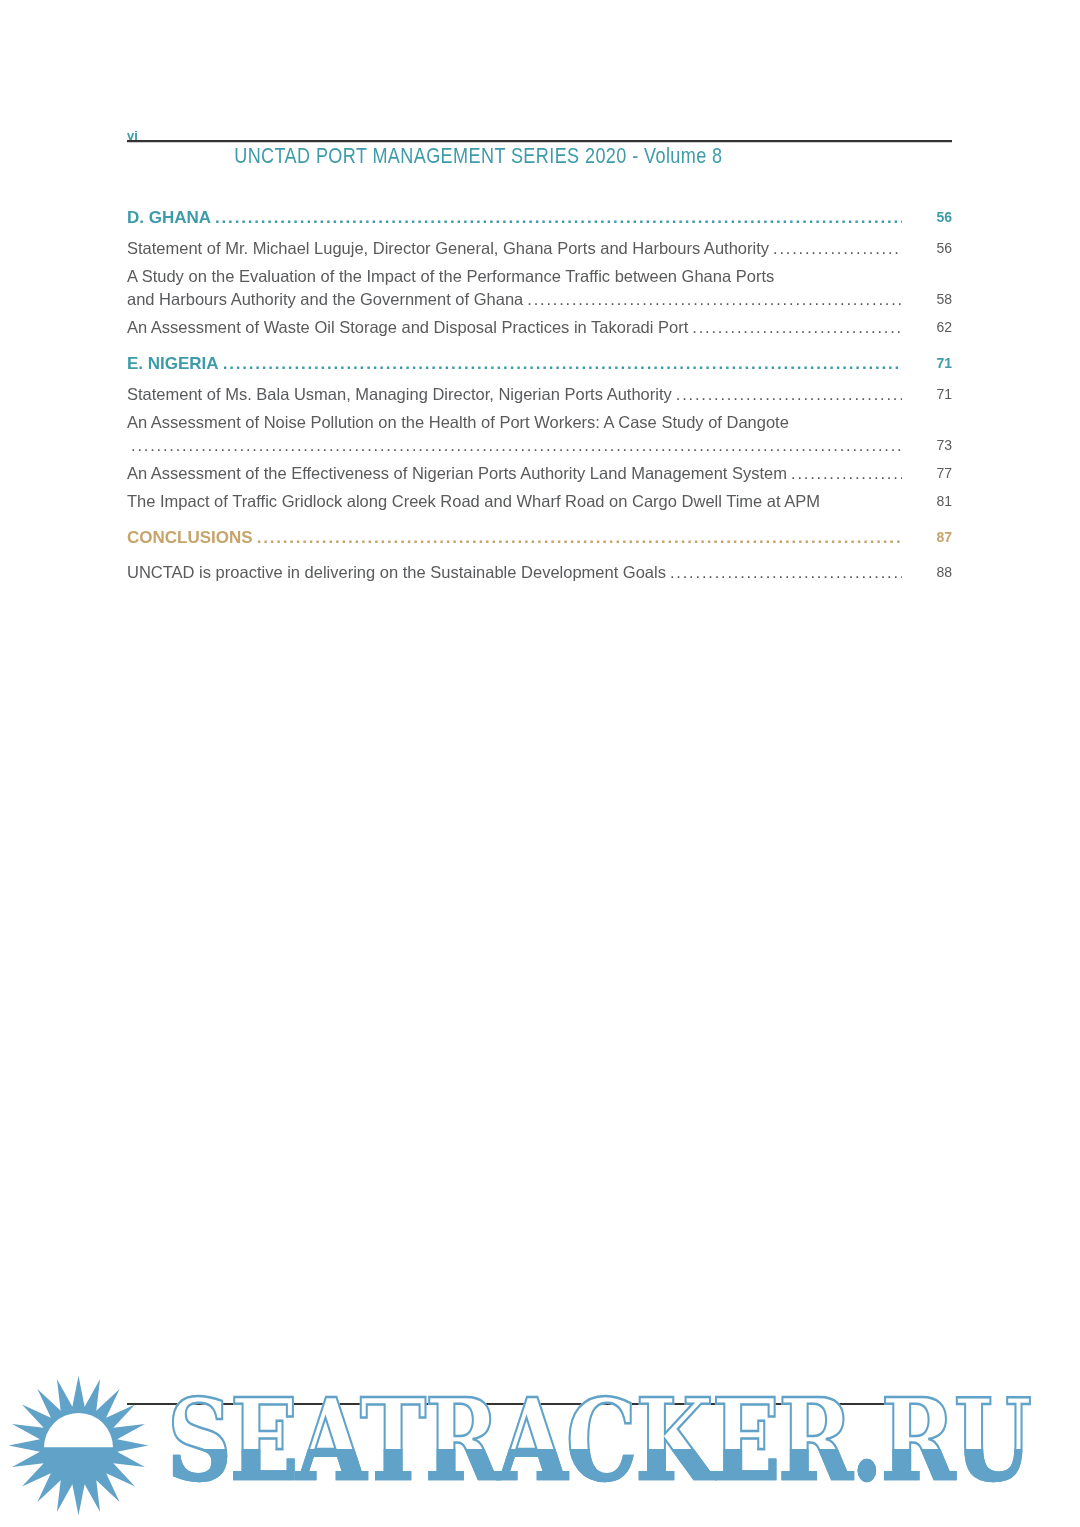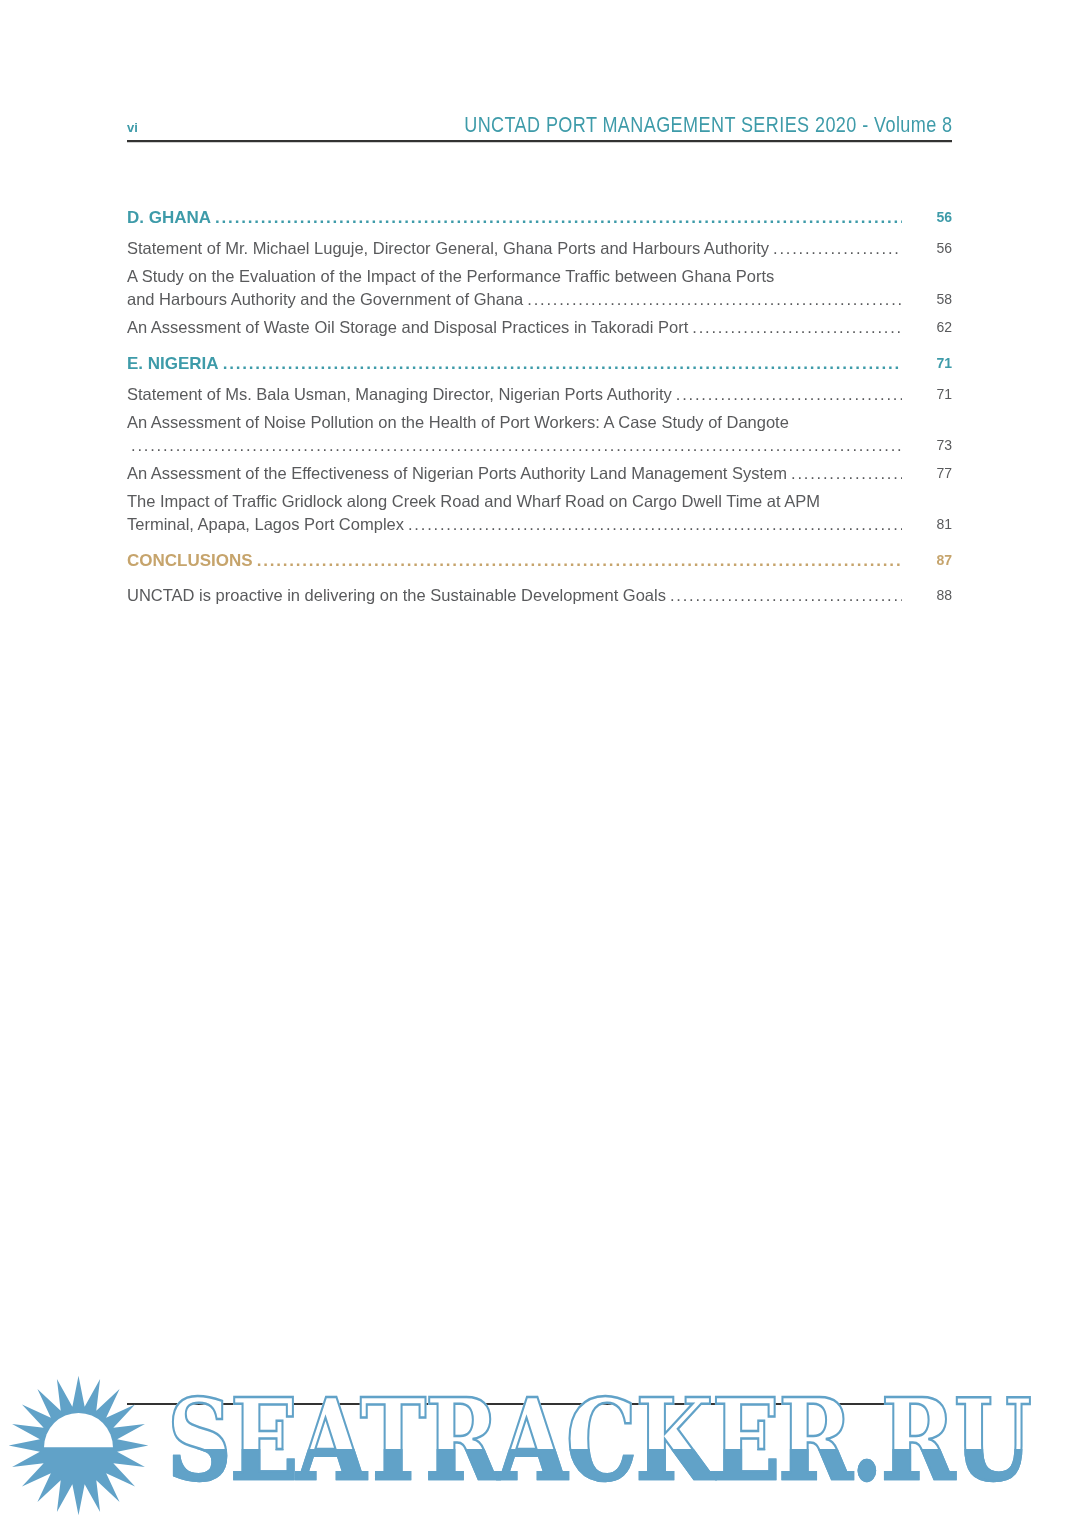--- a/index.html
+++ b/index.html
@@ -7,22 +7,22 @@
     position:relative;
     width:1080px; height:1527px;
     background:#ffffff;
     margin:0 auto;
     overflow:hidden;
     font-family:"Liberation Sans", sans-serif;
   }
 
   
   .page-header {
-    position:absolute; left:127px; right:128px; top:112px;
-    display:flex; justify-content:space-between; align-items:baseline;
+    position:absolute; left:127px; right:128px; top:128px;
+    display:flex; justify-content:space-between; align-items:baseline;flex-direction:column;
   }
   .folio {
     font-size:13px; font-weight:bold; color:var(--teal);
   }
   .running-title {
     font-size:22px; color:var(--teal);
     white-space:nowrap; letter-spacing:0.5px;
     transform:scaleX(0.82); transform-origin:right bottom;
   }
   .header-rule {
@@ -161,24 +161,20 @@
           <div class="toc-lastline">
             <span class="toc-text">An Assessment of the Effectiveness of Nigerian Ports Authority Land Management System</span>
             <span class="leader"></span>
           </div>
         </div>
         <div class="page-num">77</div>
       </div>
       <div class="entry item">
         <div class="entry-body">
           <div class="toc-line">The Impact of Traffic Gridlock along Creek Road and Wharf Road on Cargo Dwell Time at APM</div>
-          <div class="toc-lastline">
-            <span class="toc-text">Terminal, Apapa, Lagos Port Complex</span>
-            <span class="leader"></span>
-          </div>
         </div>
         <div class="page-num">81</div>
       </div>
       <div class="entry section gold">
         <div class="entry-body">
           <div class="toc-lastline">
             <span class="toc-text">CONCLUSIONS</span>
             <span class="leader"></span>
           </div>
         </div>

